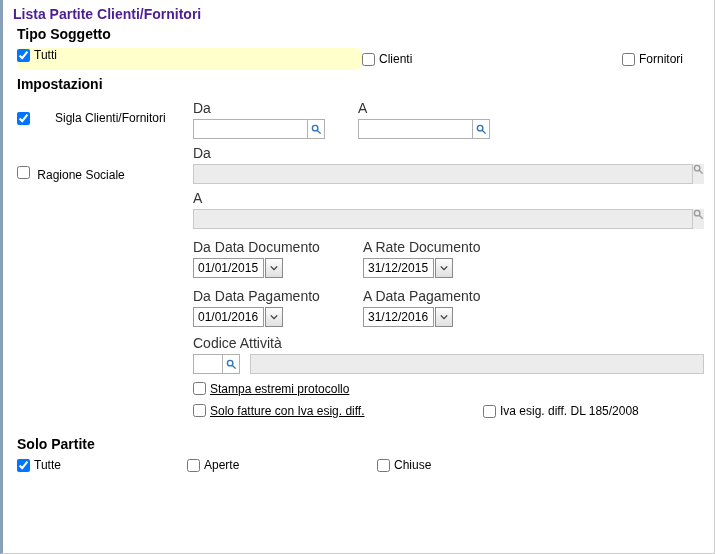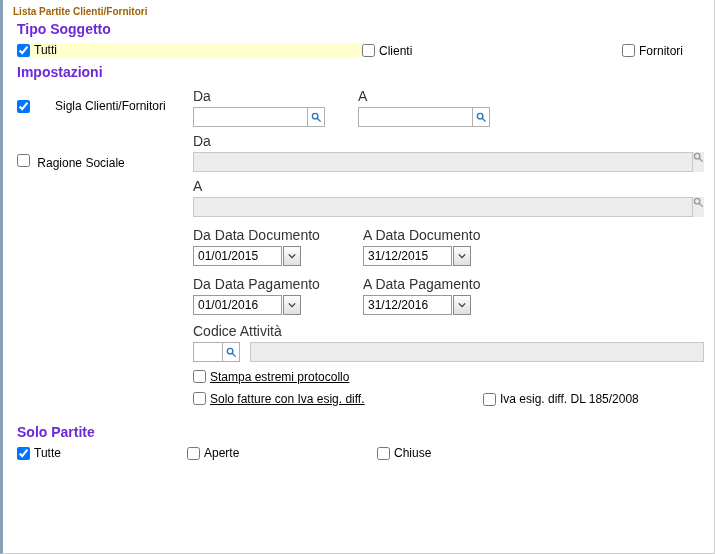--- a/index.html
+++ b/index.html
@@ -13,27 +13,27 @@
     height: 554px;
     border-left: 3px solid #88a0b8;
     border-right: 1px solid #ccc;
     border-bottom: 1px solid #ccc;
     position: relative;
   }
   .page {
     padding: 4px 10px 10px 10px;
   }
   .title {
-    color: #a16207;
+    color: #4c1d95;
     font-weight: bold;
-    font-size: 10px;
+    font-size: 14px;
     margin: 2px 0 4px 0;
   }
   .section-title {
-    color: #6d28d9;
+    color: #000000;
     font-weight: bold;
     font-size: 14px;
     margin: 4px 0 6px 4px;
   }
   .row {
     display: flex;
     align-items: center;
   }
   .tipo-row {
     padding-left: 4px;
@@ -44,21 +44,22 @@
     align-items: center;
     gap: 4px;
   }
   input[type=checkbox] {
     width: 13px;
     height: 13px;
     margin: 0;
   }
   .highlight {
     background: #ffffcc;
-    padding: 0 14px 1px 0;
+    padding: 0 14px 8px 0;
+    border-radius: 6px;
   }
   .col-left {
     width: 180px;
     padding-left: 4px;
     gap: 21px;
   }
   .field-col {
     width: 155px;
     position: relative;
   }
@@ -118,21 +119,21 @@
     margin-top: 4px;
   }
   .date-col {
     width: 160px;
   }
   .date-col + .date-col { margin-left: 10px; }
   .date-combo {
     display: inline-flex;
   }
   .date-combo input[type=text] {
-    width: 89px;
+    width: 71px;
     height: 20px;
     border: 1px solid #999;
     padding: 2px 4px;
     font-size: 12px;
   }
   .date-combo .drop-btn {
     width: 18px;
     height: 20px;
     border: 1px solid #8a8a8a;
     background: linear-gradient(#fdfdfd,#e0e0e0);
@@ -276,21 +277,21 @@
       <div class="date-combo">
         <input type="text" value="01/01/2015" style="">
         <div class="drop-btn">
             <svg viewBox="0 0 10 10">
               <path d="M1 3 L5 7 L9 3" fill="none" stroke="#333" stroke-width="1.5"></path>
             </svg>
           </div>
       </div>
     </div>
     <div class="date-col">
-      <span class="field-label">A Data Documento</span>
+      <span class="field-label">A Rate Documento</span>
       <div class="date-combo">
         <input type="text" value="31/12/2015" style="">
         <div class="drop-btn">
             <svg viewBox="0 0 10 10">
               <path d="M1 3 L5 7 L9 3" fill="none" stroke="#333" stroke-width="1.5"></path>
             </svg>
           </div>
       </div>
     </div>
   </div>

